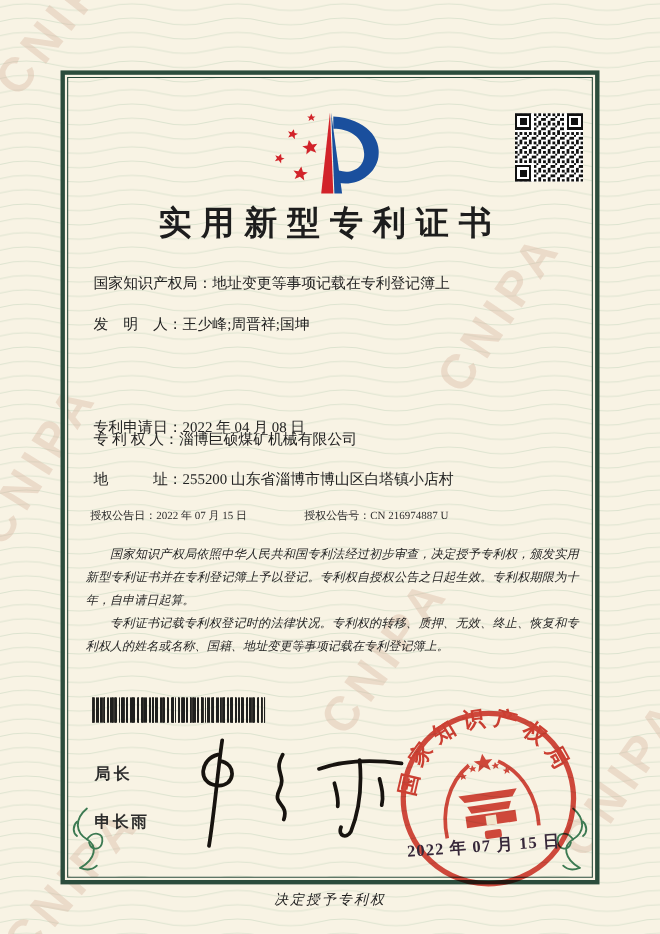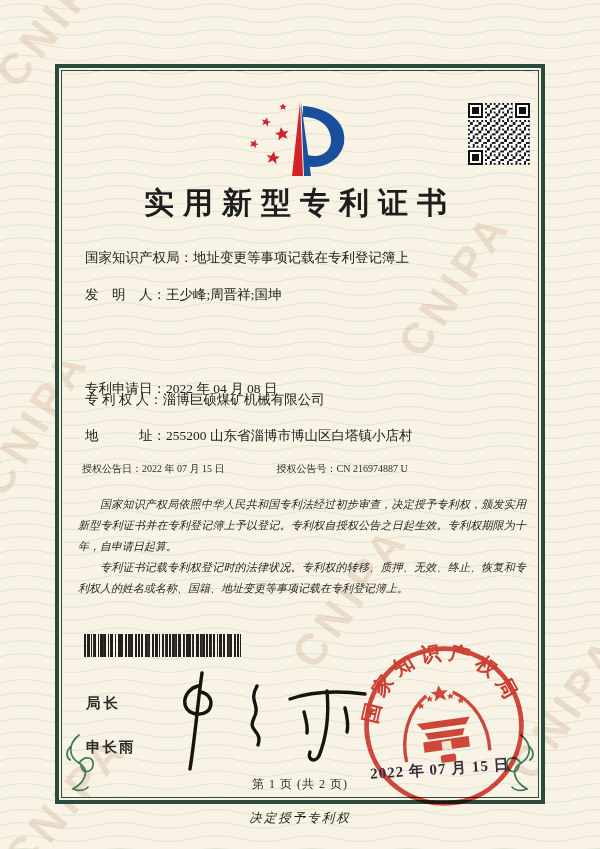--- a/index.html
+++ b/index.html
@@ -226,17 +226,16 @@
   </svg>
   <svg class="ornament orn-br" viewBox="0 0 38 62">
     <g fill="none" stroke="#3c7a52" stroke-width="1.7" stroke-linecap="round">
       <path d="M19,2 C7,12 9,24 19,30 C29,36 27,48 13,56"></path>
       <path d="M19,30 C25,22 34,24 33,32 C32,40 23,41 21,33"></path>
       <path d="M13,56 C18,58 24,58 28,54"></path>
       <path d="M10,14 C6,18 6,24 10,27"></path>
     </g>
   </svg>
 
-  <div class="page-label">第 1 页 (共 2 页)</div>
 
   <div class="note">决定授予专利权</div>
 
 </div>
 
 </body></html>

